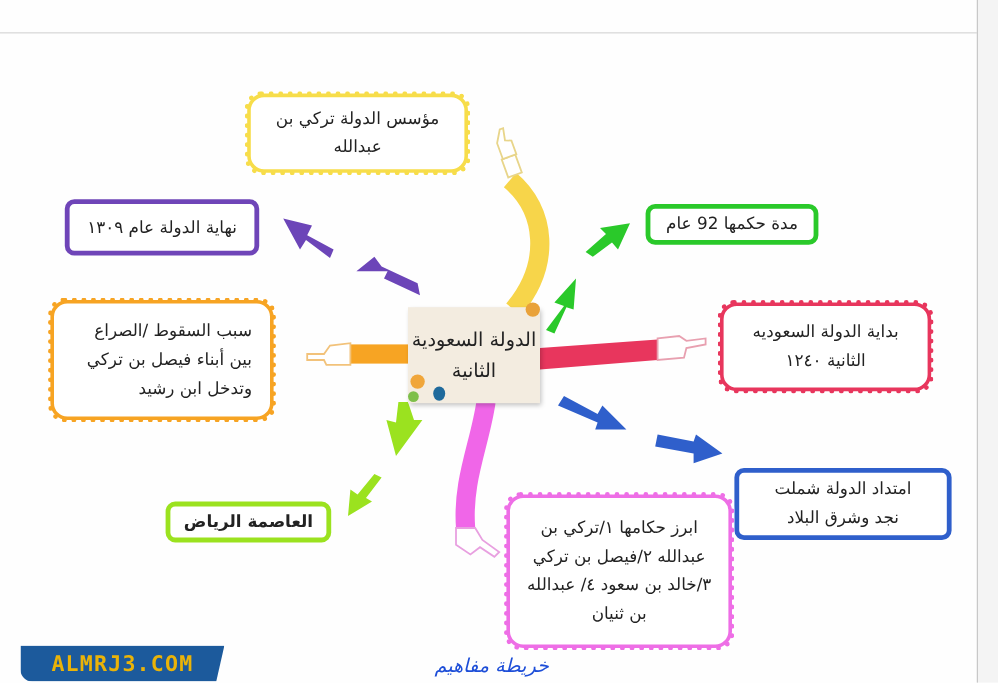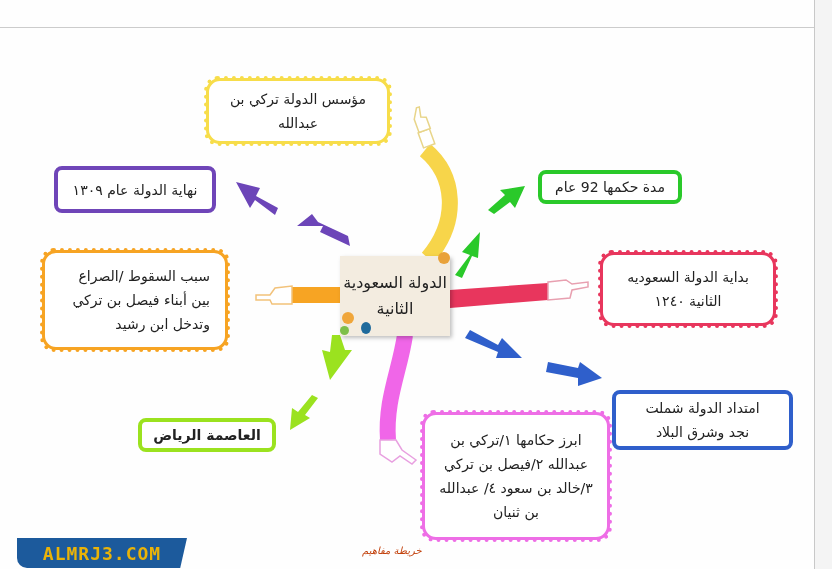--- a/index.html
+++ b/index.html
@@ -8,21 +8,21 @@
   .scroll-track { position:absolute; right:0; top:0; width:17px; height:569px; background:#f4f4f4; border-left:1px solid #c8c8c8; }
   .canvas { position:absolute; left:0; top:28px; width:815px; height:541px; background:#fefefe; }
   svg.lines { position:absolute; left:0; top:0; width:832px; height:569px; }
   .node { position:absolute; box-sizing:border-box; background:#fff; display:flex; align-items:center; justify-content:center; text-align:center; direction:rtl; color:#222; font-size:14px; line-height:24px; padding:4px 10px; }
   .node.rounded { border-radius:8px; border-width:4px; border-style:solid; }
   .node.scallop { border-radius:14px; border-width:4px; border-style:dotted; }
   .node.scallop::before { content:""; position:absolute; inset:-2px; border-radius:14px; border:3px solid; border-color:inherit; pointer-events:none; }
   .center-node { position:absolute; left:340px; top:256px; width:110px; height:80px; background:#f3ece0; box-shadow:2px 2px 4px rgba(0,0,0,0.25); display:flex; align-items:center; justify-content:center; text-align:center; direction:rtl; font-size:16px; line-height:26px; color:#222; }
   .pin { position:absolute; border-radius:50%; }
   .watermark { position:absolute; left:0; top:538px; width:170px; height:30px; background:#1c5a9c; border-radius:0 0 0 10px; clip-path: polygon(0 0, 100% 0, 96% 100%, 0 100%); display:flex; align-items:center; justify-content:center; color:#eab308; font-family:"DejaVu Sans Mono", monospace; font-weight:bold; font-size:18px; letter-spacing:1px;margin-left:17px; }
-  .caption { position:absolute; left:362px; top:545px; font-size:10px; color:#c2410c; font-style:italic; direction:rtl; }
+  .caption { position:absolute; left:362px; top:545px; font-size:16px; color:#1d4ed8; font-style:italic; direction:rtl; }
 </style>
 </head>
 <body>
 
 <div class="top-band"></div>
 <div class="canvas"></div>
 <div class="scroll-track"></div>
 
 <svg class="lines" viewBox="0 0 832 569">
 

